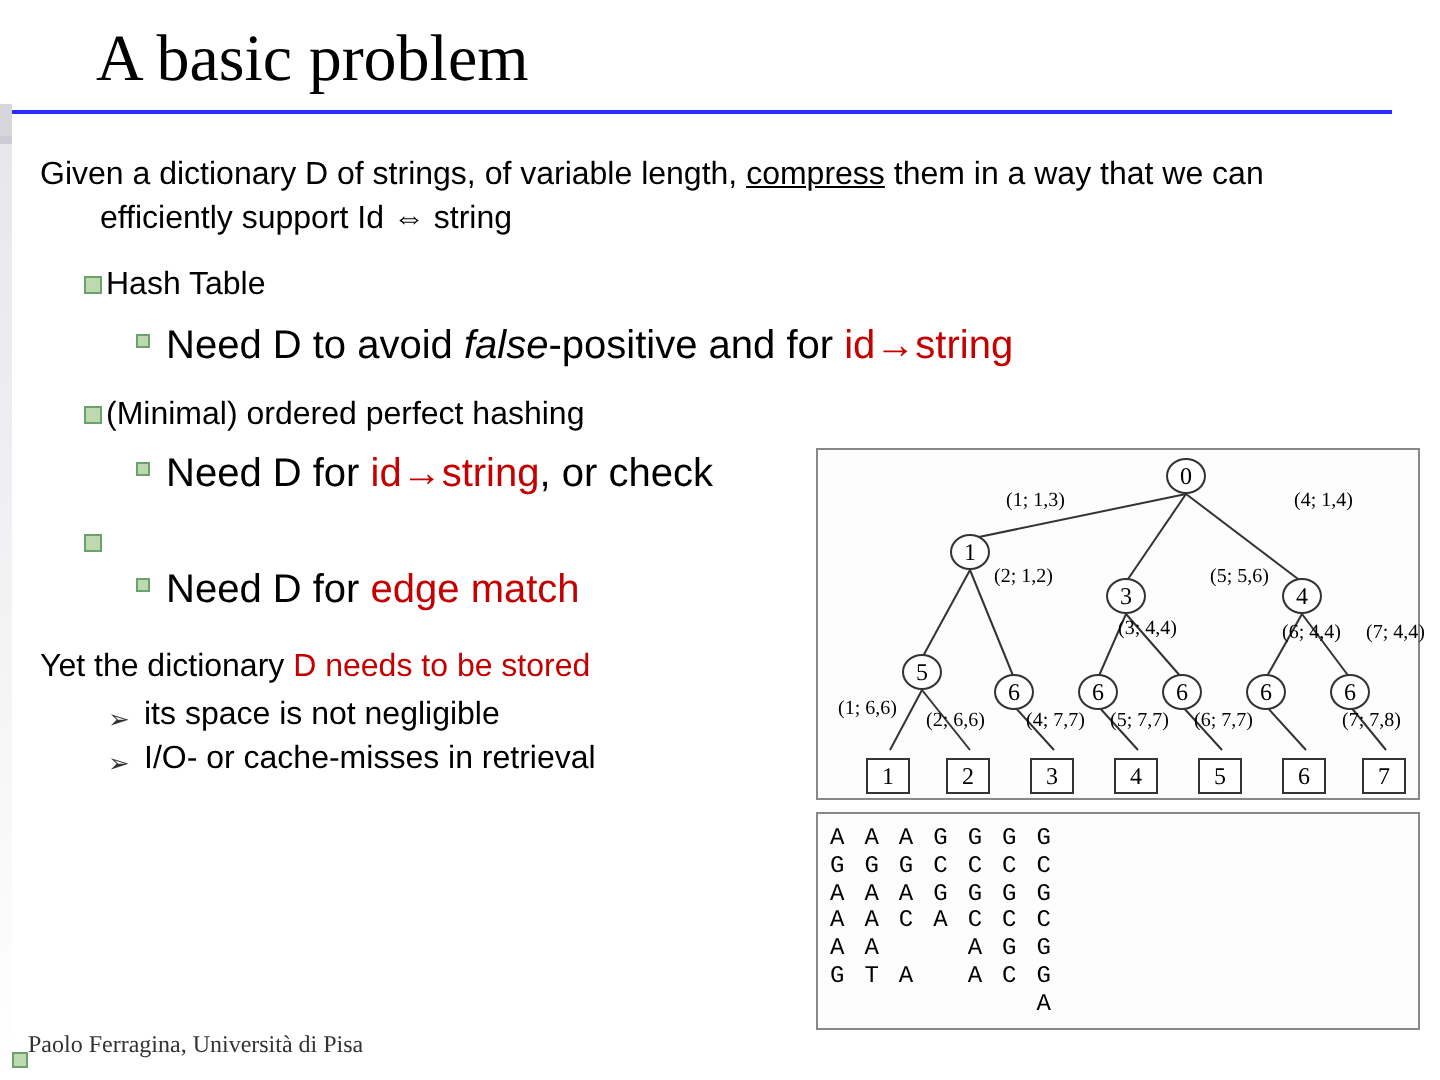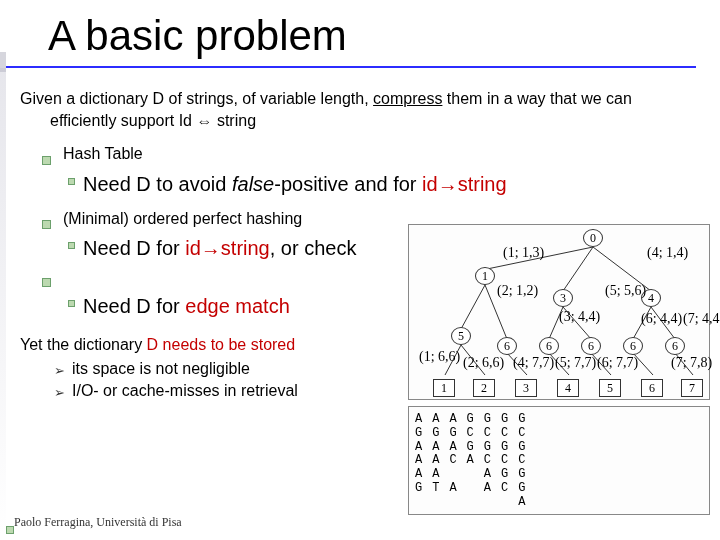--- a/index.html
+++ b/index.html
@@ -15,22 +15,22 @@
     width: 720px;
     height: 540px;
     position: relative;
     padding: 0;
   }
   .title-wrap {
     position: relative;
     padding-top: 12px;
   }
   .title {
-    font-family: Liberation Sans, sans-serif;
-    font-size: 42px;
+    font-family: Liberation Serif, serif;
+    font-size: 33px;
     font-weight: 400;
     margin-left: 48px;
     color: #000;
     padding-bottom: 4px;
   }
   .title-underline {
     height: 2px;
     background: #2c2cff;
     width: 690px;
     margin-left: 6px;
@@ -53,21 +53,21 @@
     padding: 20px 24px 0 20px;
     font-size: 16px;
     line-height: 1.35;
   }
   .para {
     margin-bottom: 12px;
   }
   .indent-para { padding-left: 30px; text-indent: -30px; }
   ul.lvl1 { list-style: none; padding-left: 22px; margin-top: 6px; }
   ul.lvl1 > li { margin-bottom: 10px; }
-  ul.lvl1 > li > .row { display:flex; align-items:flex-end; gap:12px; }
+  ul.lvl1 > li > .row { display:flex; align-items:flex-start; gap:2px; }
   ul.lvl2 { list-style: none; padding-left: 26px; margin-top: 6px; }
   ul.lvl2 > li > .row { display:flex; align-items:flex-start; gap:8px; font-size:20px; }
   .sq { width:9px; height:9px; flex:0 0 9px; margin-top:6px; background:#bcd9b0; border:1px solid #6ca06c; }
   .sq.small { width:7px; height:7px; flex:0 0 7px; margin-top:7px; }
   .arrow-bullet { width:10px; flex:0 0 10px; margin-top:4px; font-size:13px; color:#333; }
   .red { color:#c40000; }
   .ital { font-style: italic; }
   .map-sym { font-family: 'Segoe UI Symbol', sans-serif; }
   .yet-group { margin-top: 14px; }
   .yet-list { list-style:none; padding-left: 34px; margin-top:2px; }
@@ -102,21 +102,21 @@
     border:1px solid #333;
     background:#fff;
     font-size:12px;
     display:flex; align-items:center; justify-content:center;
     padding:0 3px;
   }
   .node.circ { border-radius:50%; width:20px; }
   .node.sq   { border-radius:0;  width:22px; height:18px; background:#fff; border:1px solid #333; }
   .elabel {
     position:absolute;
-    font-size:14px;
+    font-size:10px;
     color:#000;
     white-space:nowrap;
   }
   .matrix {
     margin-top:6px;
     border:1px solid #888;
     background:#fdfdfd;
     display:flex;
     gap:10px;
     padding:6px 6px 4px 6px;

